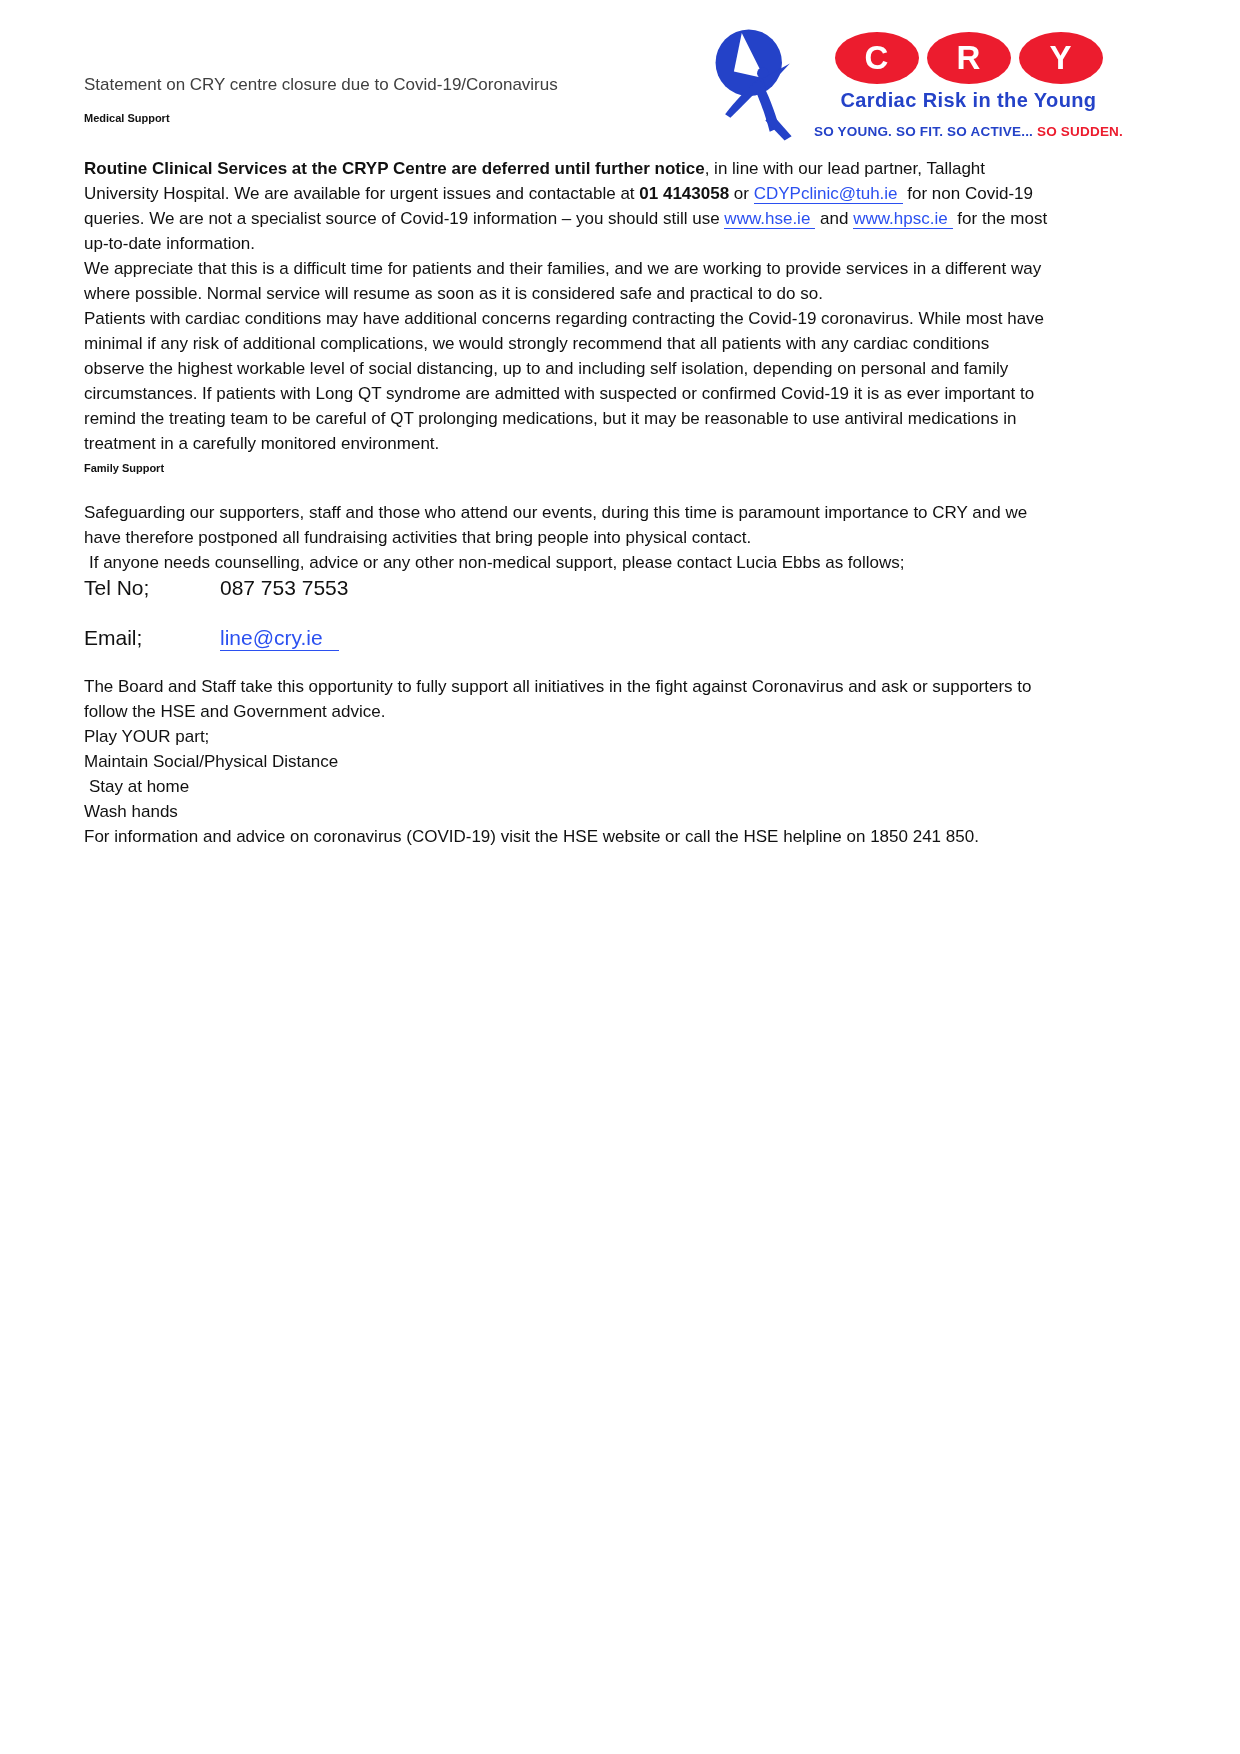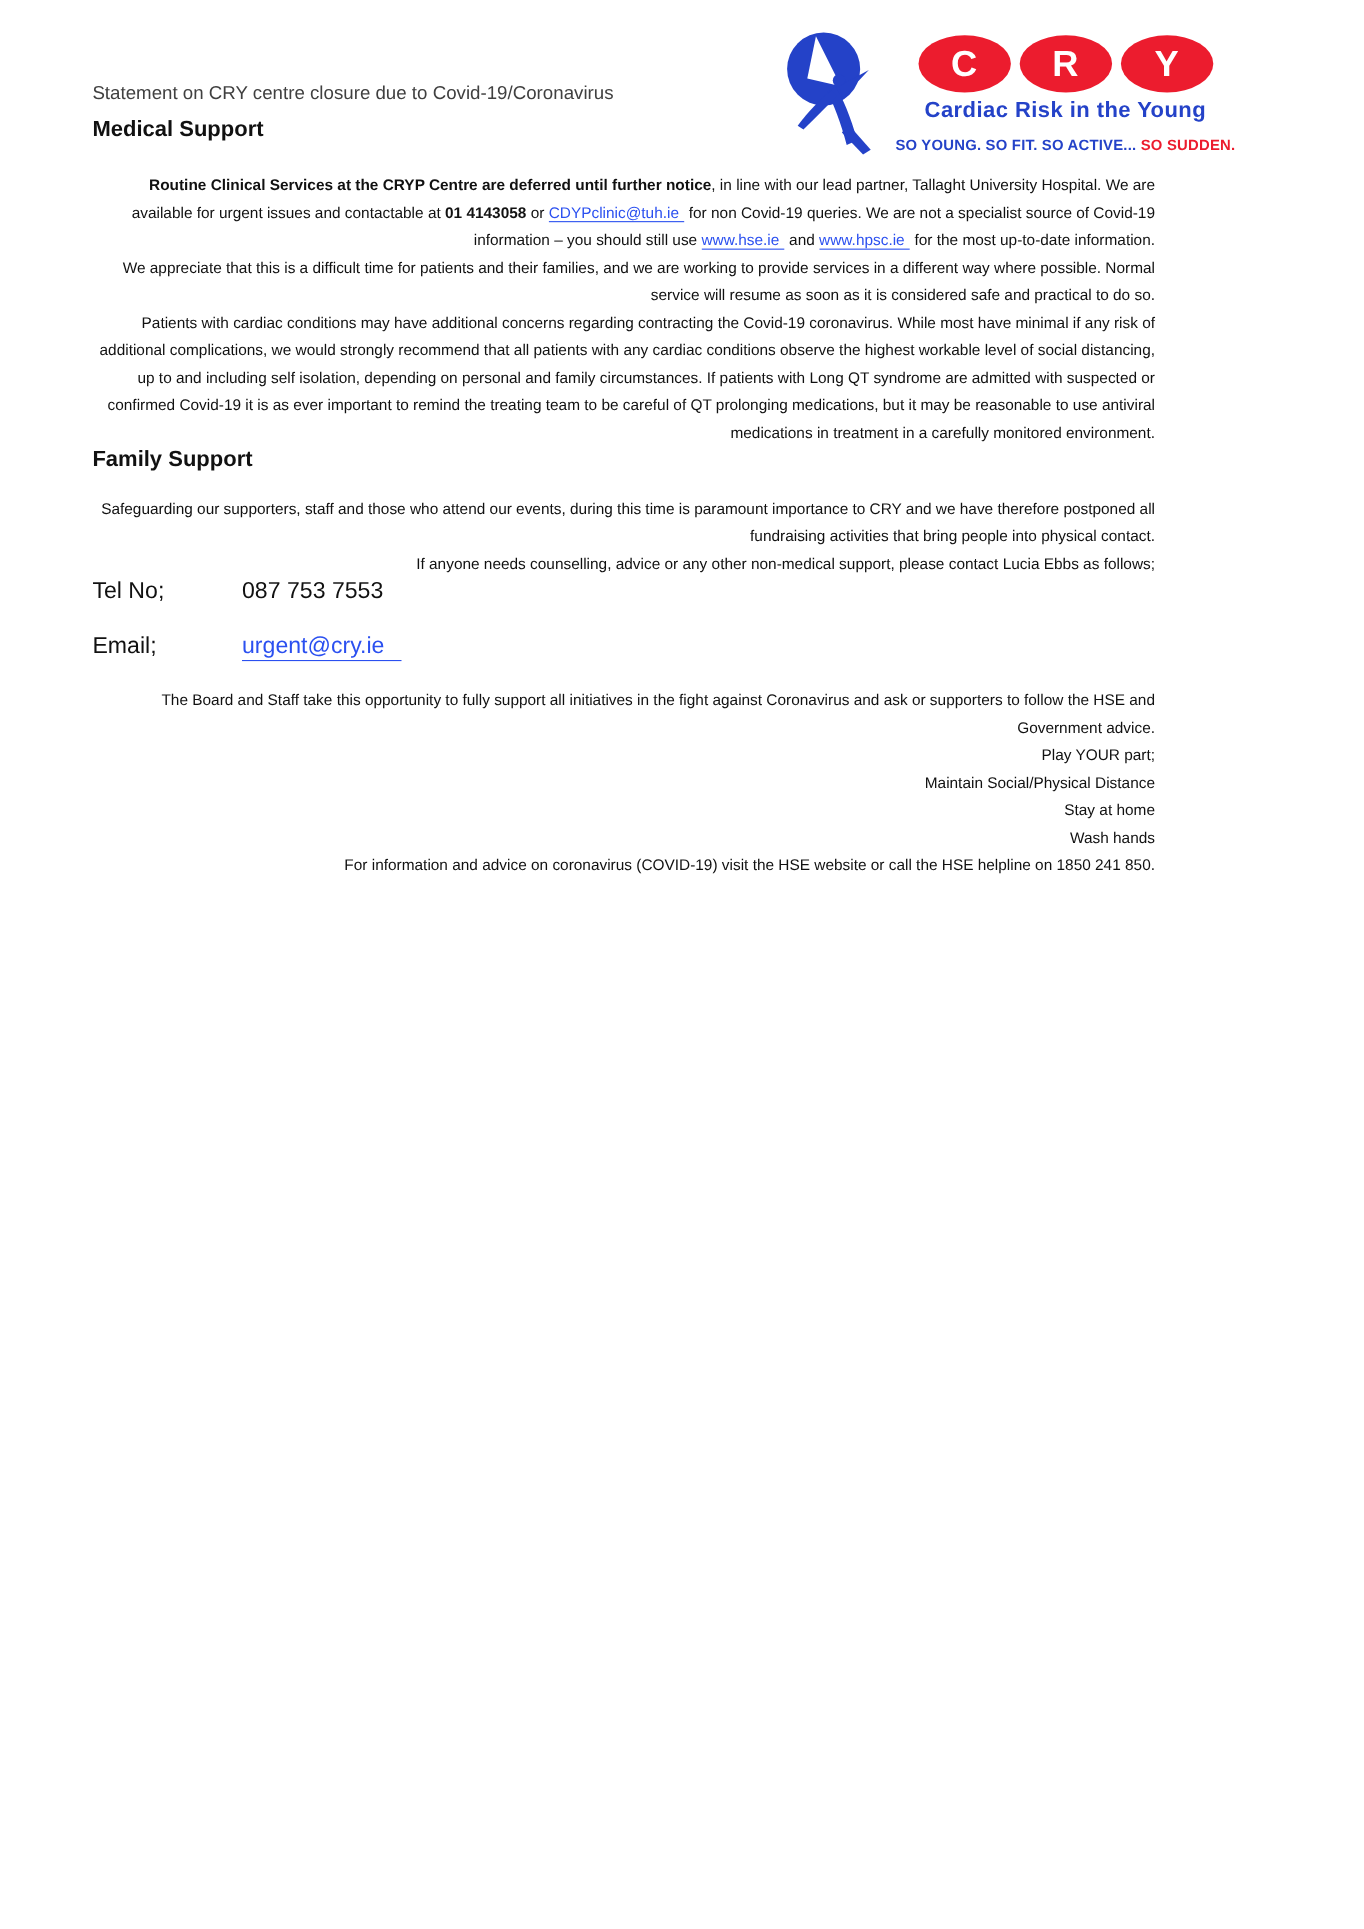--- a/index.html
+++ b/index.html
@@ -10,21 +10,21 @@
     font-family: "Liberation Sans", "DejaVu Sans", sans-serif;
     color: #111111;
     position: relative;
   }
   .page {
     width: 1240px;
     min-height: 1754px;
     padding: 0 190px 40px 84px;
     position: relative;
   }
-  p.para { font-size: 14px; line-height: 25px; margin: 0; text-align: right; }
+  p.para { font-size: 17px; line-height: 25px; margin: 0; }
   .bold { font-weight: bold; }
   .indent-sm { padding-left: 5px; }
 
   
   .header { position: relative; height: 106px; }
   .doc-title {
     position: absolute; left: 0; top: 72px;
     font-size: 17px; line-height: 25px; color: #404040;
     white-space: nowrap;
   }
@@ -55,21 +55,21 @@
   a.doclink {
     text-decoration: none;
     border-bottom: 1.5px solid;
     cursor: pointer;
   }
   a.pad-end { padding-right: 5px; }
   a.pad-end-lg { padding-right: 16px; }
 
   
   .section-heading {
-    font-size: 20px; line-height: 25px; font-weight: bold;
+    font-size: 11px; line-height: 25px; font-weight: bold;
     margin: 0 0 25px 0;
   }
 
   
   .mb-17 { margin-bottom: 17px; }
   .mb-19 { margin-bottom: 19px; }
   .mb-20 { margin-bottom: 20px; }
   .mb-21 { margin-bottom: 21px; }
   .mb-22 { margin-bottom: 22px; }
   .mb-23 { margin-bottom: 23px; }
@@ -130,21 +130,21 @@
 
   <p class="para mb-28 indent-sm">If anyone needs counselling, advice or any other non-medical support, please contact Lucia Ebbs as follows;</p>
 
   <div class="contact-row mb-25">
     <span class="contact-label">Tel No;</span>
     <span>087 753 7553</span>
   </div>
 
   <div class="contact-row mb-23">
     <span class="contact-label">Email;</span>
-    <a class="doclink pad-end-lg" style="color:#2b50f0; border-color:#2b50f0" href="#">urgent@cry.ie</a>
+    <a class="doclink pad-end-lg" style="color:#2b50f0; border-color:#2b50f0" href="#">line@cry.ie</a>
   </div>
 
   <p class="para mb-21">The Board and Staff take this opportunity to fully support all initiatives in the fight against Coronavirus and ask or supporters to follow the HSE and Government advice.</p>
 
   <p class="para mb-34">Play YOUR part;</p>
 
   <p class="para mb-24">Maintain Social/Physical Distance</p>
 
   <p class="para mb-20 indent-sm">Stay at home</p>
 

